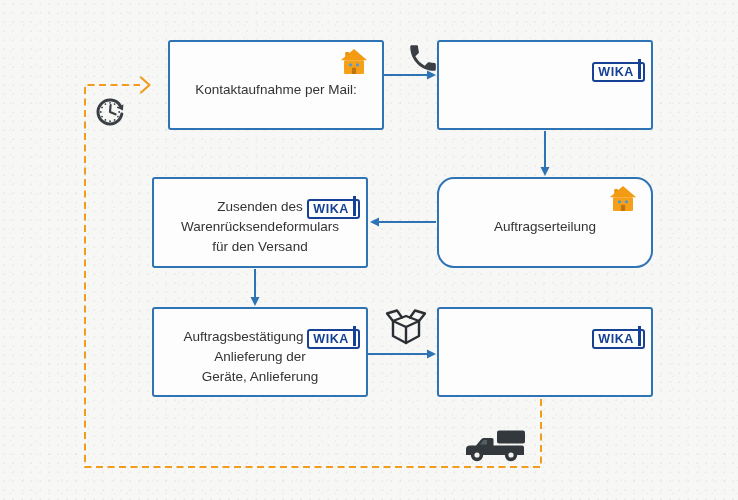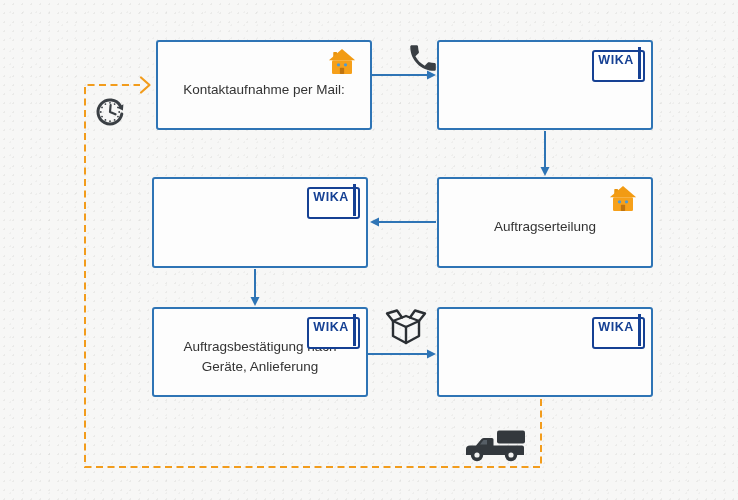--- a/index.html
+++ b/index.html
@@ -31,36 +31,36 @@
     border-radius:3px;
     z-index:2;
     display:flex;align-items:center;justify-content:center;
     text-align:center;
     box-sizing:content-box;
   }
   .box .lines{
     padding-top:9px;
     font-size:13.5px;line-height:20px;color:#333333;
   }
-  .b1{left:156px;top:40px;}
+  .b1{left:168px;top:40px;}
   .b2{left:437px;top:40px;}
-  .b3{left:437px;top:177px;height:87px;}
+  .b3{left:437px;top:177px;height:87px;border-radius:17px;}
   .b4{left:152px;top:177px;height:87px;}
   .b5{left:152px;top:307px;}
   .b6{left:437px;top:307px;}
   .badge-house{
     position:absolute;top:5px;right:13px;width:30px;height:30px;
   }
   .wika{
-    position:absolute;top:8px;right:6px;
+    position:absolute;top:20px;right:6px;
     display:inline-block;
     border:2px solid #164194;
     border-radius:3px;
     background:#ffffff;
-    padding:1px 9px 13px 4px;
+    padding:1px 9px 1px 4px;
     font-weight:bold;font-size:12.5px;letter-spacing:0.6px;
     color:#164194;line-height:14px;
     position:absolute;
   }
   .wika-bar{
     position:absolute;right:2px;top:-5px;bottom:1px;width:3px;
     background:#164194;
   }
 </style>
 </head>
@@ -174,29 +174,35 @@
     <div class="lines">
       <div>Auftragserteilung</div>
     </div>
   </div>
 
   <div class="box b4">
     <span class="wika">
       <span>WIKA</span>
       <span class="wika-bar"></span>
     </span>
+    <div class="lines">
+      <div>Zusenden des</div>
+      <div>Warenrücksendeformulars</div>
+      <div>für den Versand</div>
+    </div>
   </div>
 
   <div class="box b5">
     <span class="wika">
       <span>WIKA</span>
       <span class="wika-bar"></span>
     </span>
     <div class="lines">
       <div>Auftragsbestätigung nach</div>
+      <div>Anlieferung der</div>
       <div>Geräte, Anlieferung</div>
     </div>
   </div>
 
   <div class="box b6">
     <span class="wika">
       <span>WIKA</span>
       <span class="wika-bar"></span>
     </span>
   </div>

